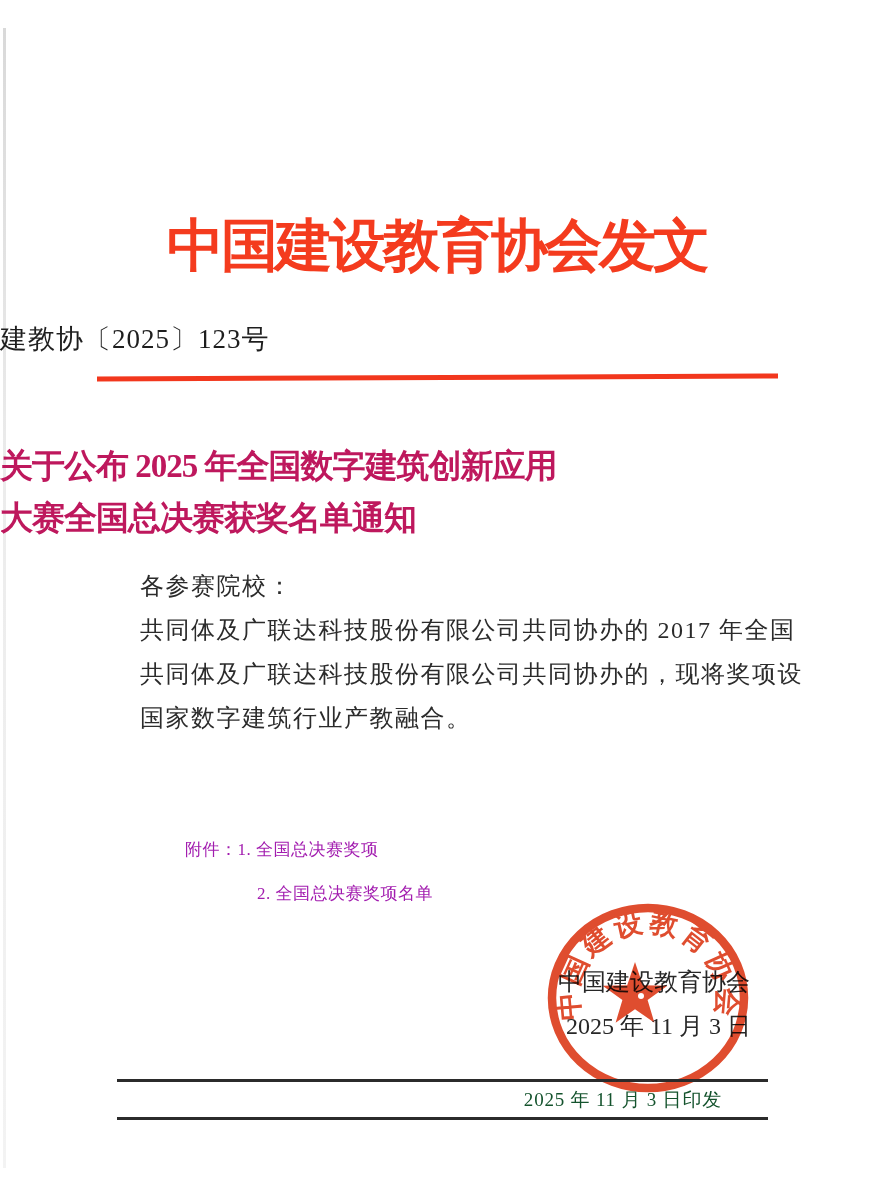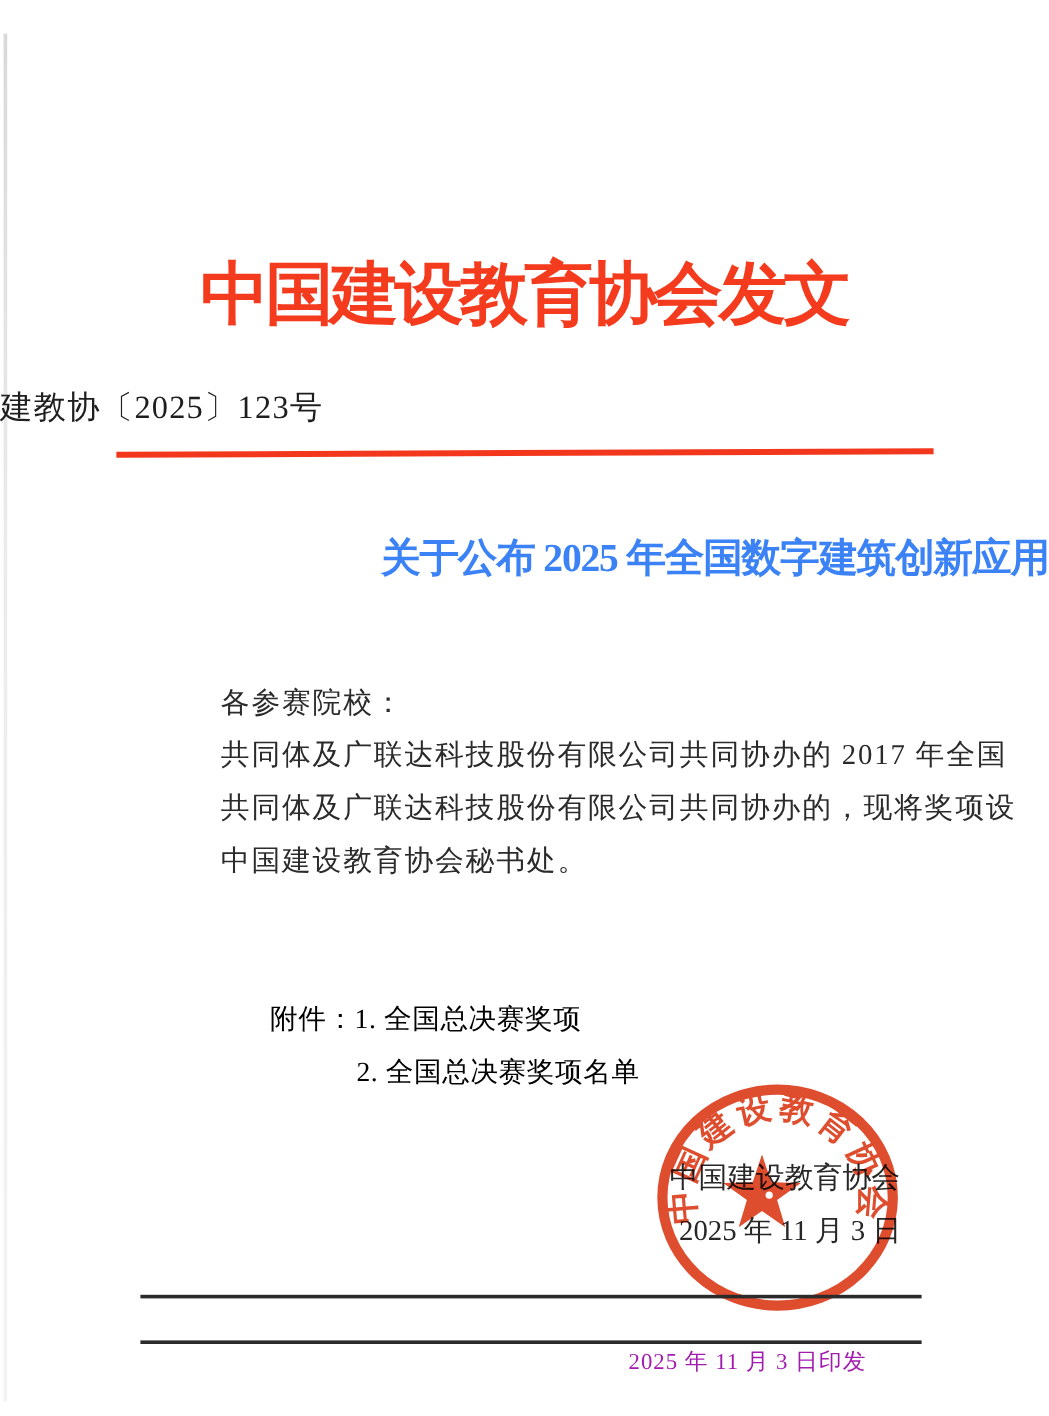--- a/index.html
+++ b/index.html
@@ -51,46 +51,45 @@
     top: 375px; left: 97px;
     width: 681px; height: 5px;
     background: #f2371d;
     transform: rotate(-0.25deg);
   }
 
   .doc-title {
     position: absolute;
     top: 440px; left: 0;
     width: 100%;
-    text-align: right;
+    text-align: left;
     font-size: 33px;
     font-weight: bold;
-    color: #3b82f6;
+    color: #be185d;
     letter-spacing: -1px;
     line-height: 52px;
   }
 
   .body-text {
     position: absolute;
     top: 564px; left: 140px;
     width: 640px;
     font-size: 24px;
     color: #2b2b2b;
     letter-spacing: 1.5px;
   }
-  .body-line { line-height: 44px; height: 44px; white-space: nowrap; margin-left: 44px; }
+  .body-line { line-height: 44px; height: 44px; white-space: nowrap; }
   .body-line.indent { padding-left: 47px; }
 
   .attachments {
     position: absolute;
     top: 828px; left: 185px;
-    font-size: 23px;
-    color: #000000;
+    font-size: 17px;
+    color: #a21caf;
     letter-spacing: 0.5px;
-    margin-left: 40px;
   }
   .attach-line { line-height: 44px; height: 44px; white-space: nowrap; }
   .attach-line.second { padding-left: 72px; }
 
   .signature-org {
     position: absolute;
     top: 968px; right: 124px;
     font-size: 24px;
     color: #272727;
     line-height: 28px;
@@ -130,48 +129,48 @@
     letter-spacing: 0.8px;
     color: #2b2b2b;
     line-height: 22px;
     white-space: nowrap;
   }
   .footer-printdate {
     position: absolute;
     top: 1089px; right: 152px;
     font-size: 19px;
     letter-spacing: 0.8px;
-    color: #a21caf;
+    color: #14532d;
     line-height: 22px;
     white-space: nowrap;
-    margin-top: 36px;
   }
 </style>
 </head>
 <body>
 
 <div class="page">
 
   <div class="scan-edge"></div>
 
   <div class="red-header">中国建设教育协会发文</div>
 
   <div class="doc-number">建教协〔2025〕123号</div>
 
   <div class="red-rule"></div>
 
   <div class="doc-title">
     <div>关于公布 2025 年全国数字建筑创新应用</div>
+    <div>大赛全国总决赛获奖名单通知</div>
   </div>
 
   <div class="body-text">
     <div class="body-line">各参赛院校：</div>
     <div class="body-line">共同体及广联达科技股份有限公司共同协办的 2017 年全国</div>
     <div class="body-line">共同体及广联达科技股份有限公司共同协办的，现将奖项设</div>
-    <div class="body-line">中国建设教育协会秘书处。</div>
+    <div class="body-line">国家数字建筑行业产教融合。</div>
   </div>
 
   <div class="attachments">
     <div class="attach-line">附件：1. 全国总决赛奖项</div>
     <div class="attach-line second">2. 全国总决赛奖项名单</div>
   </div>
 
   <div class="signature-org">中国建设教育协会</div>
 
   <div class="signature-date">2025 年 11 月 3 日</div>

